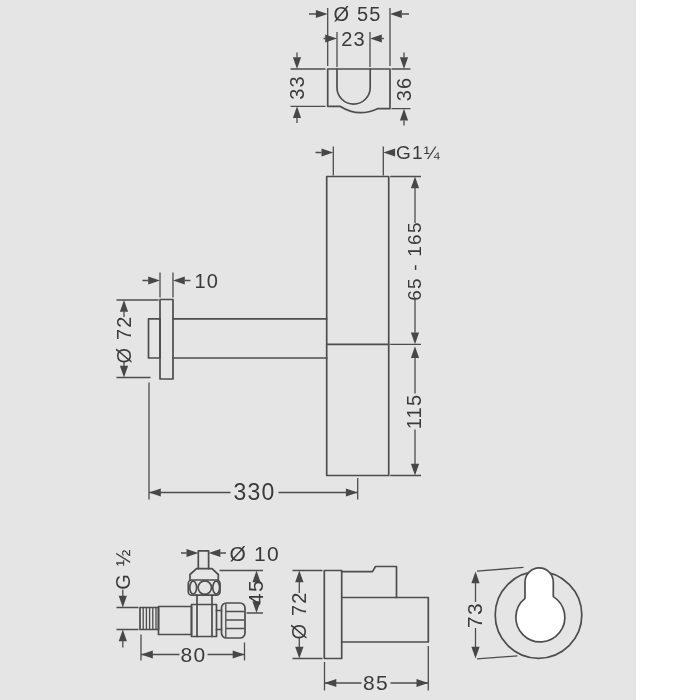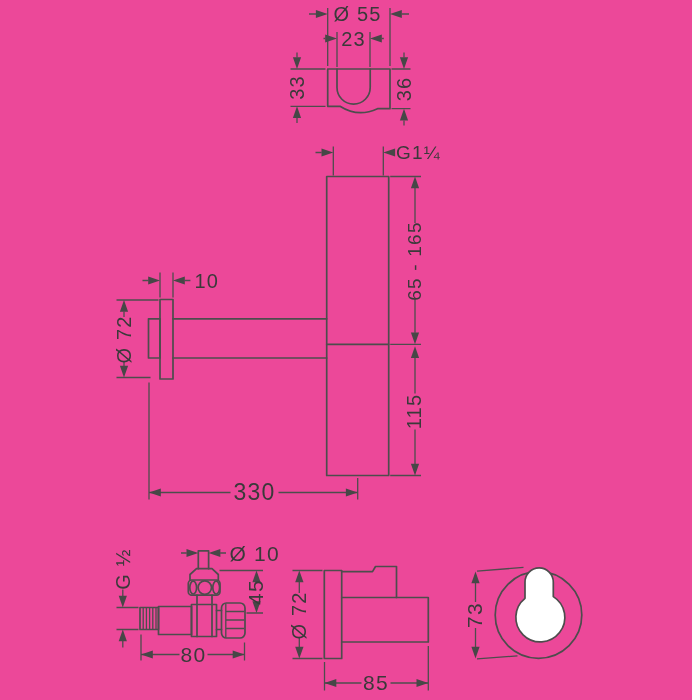--- a/index.html
+++ b/index.html
@@ -1,16 +1,16 @@
 <!DOCTYPE html>
 <html><head>
 <meta charset="utf-8">
 <style>
   html,body{margin:0;padding:0;background:#ffffff;}
-  .stage{position:relative;width:692px;height:700px;background:#ec4899;overflow:hidden;}
+  .stage{position:relative;width:636px;height:700px;background:#e5e5e5;overflow:hidden;}
   svg{display:block;}
   .o{fill:none;stroke:#4d4d4d;stroke-width:1.7;stroke-linejoin:round;stroke-linecap:round;}
   .ow{fill:#ffffff;stroke:#4d4d4d;stroke-width:1.7;stroke-linejoin:round;}
   .d{fill:none;stroke:#4d4d4d;stroke-width:1.3;stroke-linecap:butt;}
   .a{fill:#474747;stroke:none;}
   text{font-family:"Liberation Sans",sans-serif;fill:#3a3a3a;letter-spacing:1.2px;}
   .f19{font-size:19px;} .f20{font-size:20px;} .f21{font-size:21px;} .f23{font-size:23px;}
 </style>
 </head>
 <body>

